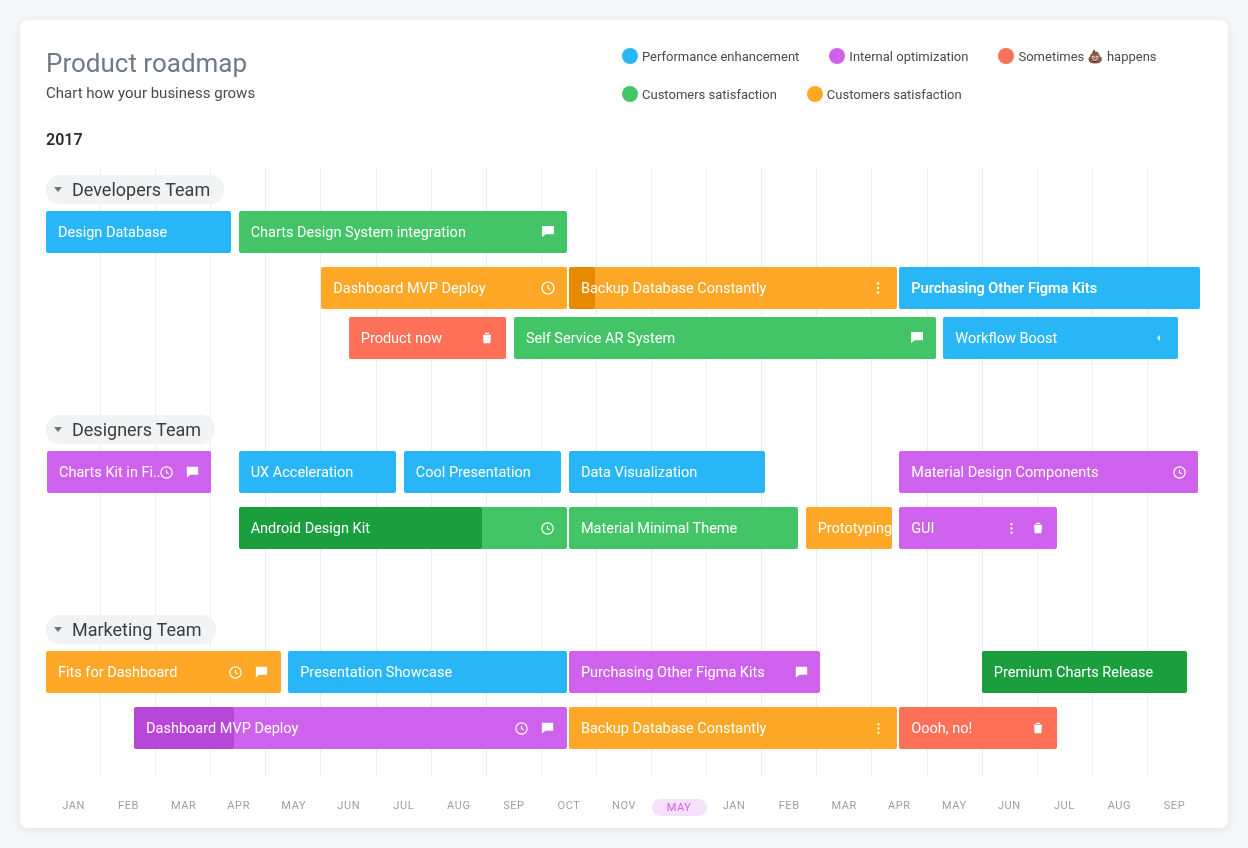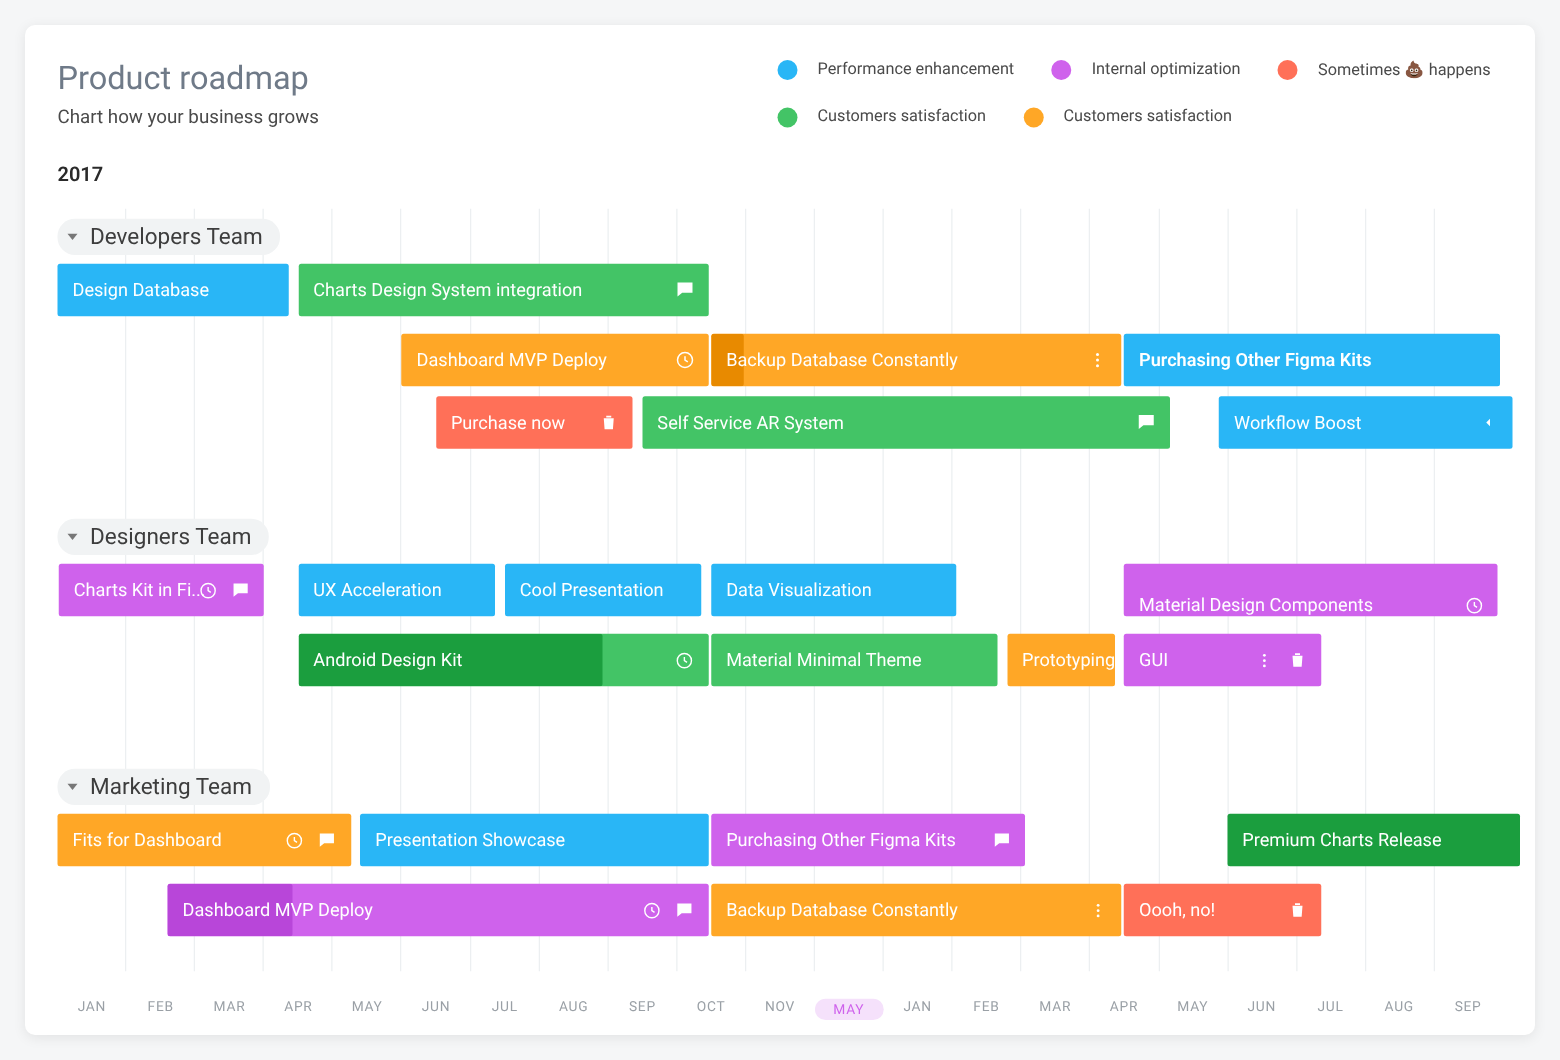--- a/index.html
+++ b/index.html
@@ -48,21 +48,21 @@
     margin: 0;
   }
   .legend {
     display: flex;
     flex-wrap: wrap;
     gap: 22px 30px;
     max-width: 580px;
     font-size: 13px;
     color: #4a4a4a;
   }
-  .legend-item { display: flex; align-items: flex-start; gap: 16px; }
+  .legend-item { display: flex; align-items: center; gap: 4px; }
   .dot { width: 16px; height: 16px; border-radius: 50%; display: inline-block; }
   .year {
     font-size: 16px;
     font-weight: 600;
     color: #2a2a2a;
     margin: 28px 0 18px 0;
   }
   
   .timeline {
     position: relative;
@@ -251,40 +251,40 @@
               <circle cx="12" cy="18" r="1.6" class="fill-w"></circle>
             </svg>
           </span>
         </span>
       </div>
     <div class="bar bold" style="top: 100px; background: var(--blue); left: 853.238px; width: 300.762px;">
         <span>Purchasing Other Figma Kits</span>
       </div>
 
     <div class="bar" style="top: 150px; background: var(--red); left: 302.762px; width: 157.638px;">
-        <span>Purchase now</span>
+        <span>Product now</span>
         <span class="icons">
           <span class="ic">
             <svg viewBox="0 0 24 24" width="16" height="16">
               <path class="fill-w" d="M6 7h12l-1 13H7L6 7zm3-3h6v2H9V4z"></path>
             </svg>
           </span>
         </span>
       </div>
     <div class="bar" style="top: 150px; background: var(--green); left: 467.905px; width: 421.867px;">
         <span>Self Service AR System</span>
         <span class="icons">
           <span class="ic">
             <svg viewBox="0 0 24 24" width="18" height="18">
               <path class="fill-w" d="M4 4h16v11H9l-5 4V4z"></path>
             </svg>
           </span>
         </span>
       </div>
-    <div class="bar" style="top: 150px; background: var(--blue); left: 897.276px; width: 235px; margin-left: 32px;">
+    <div class="bar" style="top: 150px; background: var(--blue); left: 897.276px; width: 235px;">
         <span>Workflow Boost</span>
         <span class="icons">
           <span class="ic">
             <svg viewBox="0 0 24 24" width="12" height="12">
               <path class="fill-w" d="M14 6l-6 6 6 6z"></path>
             </svg>
           </span>
         </span>
       </div>
 
@@ -306,21 +306,21 @@
       </div>
     <div class="bar" style="top: 284px; background: var(--blue); left: 192.667px; width: 157.638px;">
         <span>UX Acceleration</span>
       </div>
     <div class="bar" style="top: 284px; background: var(--blue); left: 357.81px; width: 157.638px;">
         <span>Cool Presentation</span>
       </div>
     <div class="bar" style="top: 284px; background: var(--blue); left: 522.952px; width: 196.171px;">
         <span>Data Visualization</span>
       </div>
-    <div class="bar" style="top: 284px; background: var(--magenta); left: 853.238px; width: 299px; align-items: flex-end;">
+    <div class="bar" style="top: 284px; background: var(--magenta); left: 853.238px; width: 299px;">
         <span>Material Design Components</span>
         <span class="icons">
           <span class="ic">
             <svg viewBox="0 0 24 24" width="17" height="17">
               <circle cx="12" cy="12" r="8" class="stroke-w"></circle>
               <path class="stroke-w" d="M12 8v4l3 2"></path>
             </svg>
           </span>
         </span>
       </div>
@@ -383,21 +383,21 @@
     <div class="bar" style="top: 484px; background: var(--magenta); left: 522.952px; width: 251.219px;">
         <span>Purchasing Other Figma Kits</span>
         <span class="icons">
           <span class="ic">
             <svg viewBox="0 0 24 24" width="17" height="17">
               <path class="fill-w" d="M4 4h16v11H9l-5 4V4z"></path>
             </svg>
           </span>
         </span>
       </div>
-    <div class="bar" style="top: 484px; background: var(--green-dark); left: 935.81px; width: 234px;">
+    <div class="bar" style="top: 484px; background: var(--green-dark); left: 935.81px; width: 205px;">
         <span>Premium Charts Release</span>
       </div>
 
     <div class="bar" style="top: 540px; background: var(--magenta); left: 88.0762px; width: 432.876px;">
         <span class="overlay-fill" style="width:23%;background:#b846d9"></span>
         <span style="position:relative">Dashboard MVP Deploy</span>
         <span class="icons">
           <span class="ic">
             <svg viewBox="0 0 24 24" width="17" height="17">
               <circle cx="12" cy="12" r="8" class="stroke-w"></circle>

